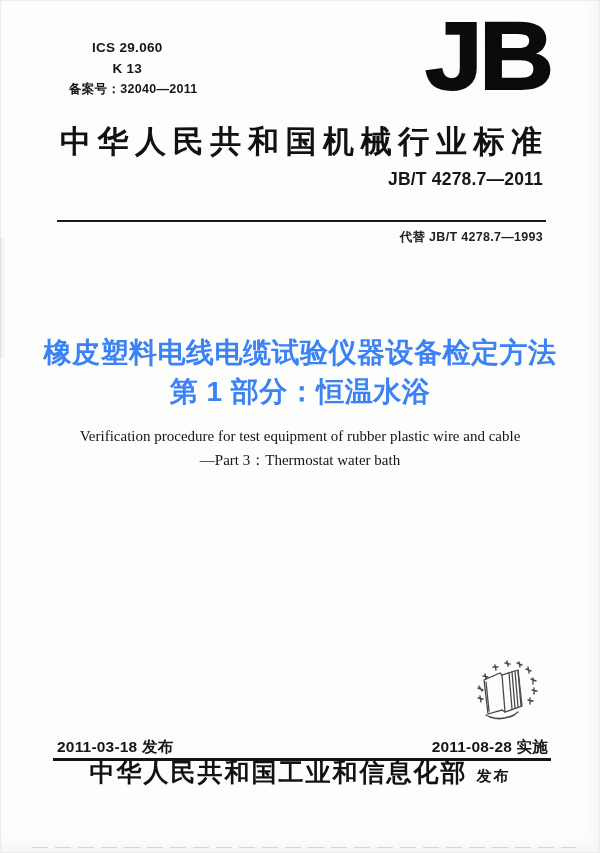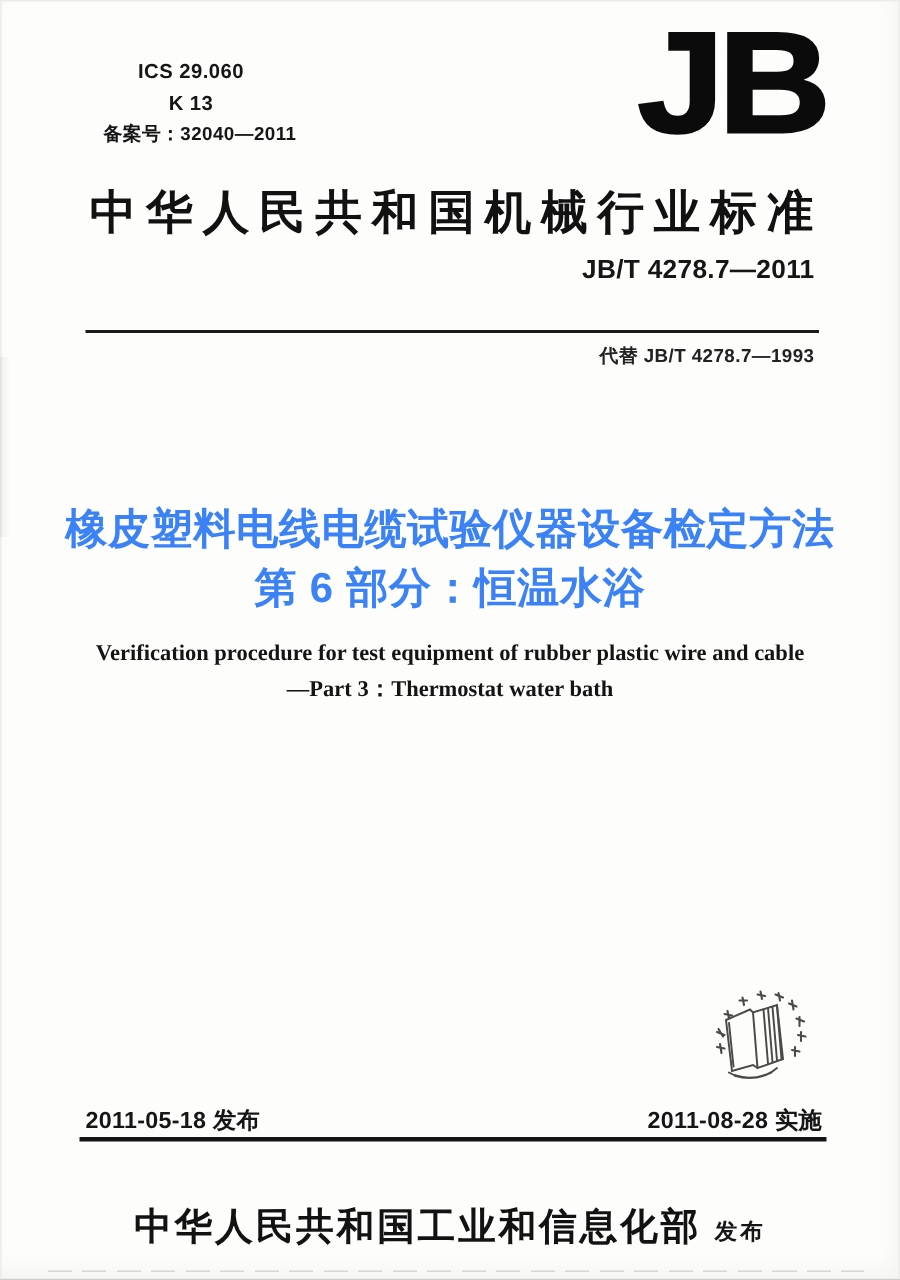--- a/index.html
+++ b/index.html
@@ -41,33 +41,33 @@
   }
 
   .std-no{right:57px;top:169px;font-size:17.5px;font-weight:bold;letter-spacing:.2px;margin-left:19px;}
   .replaces{right:57px;top:193px;font-size:12.5px;font-weight:bold;letter-spacing:.3px;color:#222;margin-top:36px;}
 
   .rule-top{left:57px;right:54px;top:220px;height:2px;background:#1b1b1b;}
 
   
   .title-cn{left:0;right:0;top:334px;text-align:center;font-weight:bold;color:#3b82f6;
     font-size:28px;line-height:1.38;letter-spacing:.5px;}
-  .title-en{left:0;right:0;top:424px;text-align:center;font-weight:bold;color:#141414;
+  .title-en{left:0;right:0;top:424px;text-align:center;font-weight:normal;color:#141414;
     font-family:"Liberation Serif", serif;font-size:15px;line-height:1.6;}
 
   
   .seal{left:456px;top:654px;width:92px;height:78px;}
 
   
   .dates-row{left:57px;right:52px;top:737px;display:flex;justify-content:space-between;
     font-size:15.5px;font-weight:bold;letter-spacing:.2px;}
   .rule-dates{left:53px;right:49px;top:758px;height:2.5px;background:#141414;}
 
   
-  .publisher-row{left:0;right:0;top:801px;text-align:center;white-space:nowrap;}
+  .publisher-row{left:0;right:0;top:756px;text-align:center;white-space:nowrap;}
   .publisher-name{font-size:25px;font-weight:bold;letter-spacing:2px;color:#121212;}
   .publisher-suffix{font-size:15px;font-weight:bold;margin-left:9px;letter-spacing:2px;}
 
   .rule-bottom{left:32px;right:24px;top:847px;height:1px;opacity:.55;
     background:repeating-linear-gradient(90deg,#b9b9b6 0 16px,transparent 16px 23px);}
 
   .smudge{left:0;top:238px;width:7px;height:120px;
     background:linear-gradient(90deg,rgba(0,0,0,.05),rgba(0,0,0,0));}
 </style>
 </head>
@@ -85,21 +85,21 @@
 
   <div class="abs header-cn">中华人民共和国机械行业标准</div>
 
   <div class="abs std-no">JB/T 4278.7—2011</div>
   <div class="abs replaces">代替 JB/T 4278.7—1993</div>
 
   <div class="abs rule-top"></div>
 
   <div class="abs title-cn">
     <div>橡皮塑料电线电缆试验仪器设备检定方法</div>
-    <div>第 6 部分：恒温水浴</div>
+    <div>第 1 部分：恒温水浴</div>
   </div>
   <div class="abs title-en">
     <div>Verification procedure for test equipment of rubber plastic wire and cable</div>
     <div>—Part 3：Thermostat water bath</div>
   </div>
 
   <div class="abs smudge"></div>
 
   <div class="abs seal">
     <svg width="92" height="78" viewBox="0 0 92 78" fill="none" xmlns="http://www.w3.org/2000/svg">
@@ -124,21 +124,21 @@
         <path d="M70 15 l5 2 M72 13 l1 6" stroke-width="1.4"></path>
         <path d="M75 25 l5 2 M77 24 l0 6" stroke-width="1.4"></path>
         <path d="M76 36 l5 1 M78 34 l0 6" stroke-width="1.4"></path>
         <path d="M72 46 l5 1 M74 44 l0 6" stroke-width="1.4"></path>
         <path d="M22 44 l5 1 M24 42 l1 6" stroke-width="1.4"></path>
       </g>
     </svg>
   </div>
 
   <div class="abs dates-row">
-    <span>2011-05-18 发布</span>
+    <span>2011-03-18 发布</span>
     <span>2011-08-28 实施</span>
   </div>
   <div class="abs rule-dates"></div>
 
   <div class="abs publisher-row">
     <span class="publisher-name">中华人民共和国工业和信息化部</span><span class="publisher-suffix">发布</span>
   </div>
 
   <div class="abs rule-bottom"></div>
 

